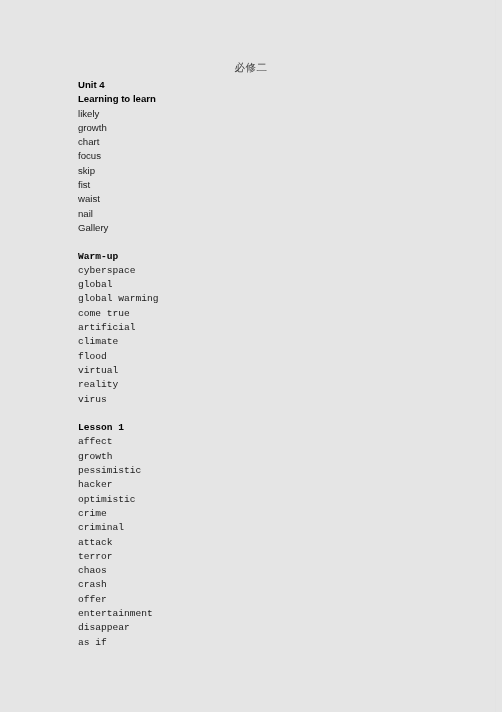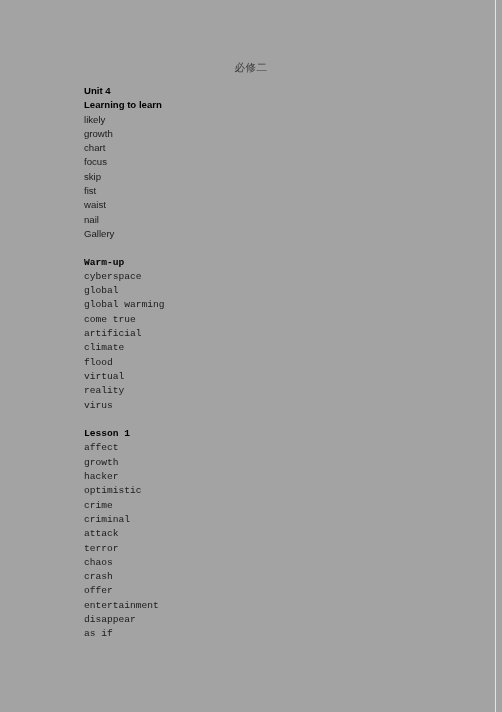--- a/index.html
+++ b/index.html
@@ -9,21 +9,21 @@
     background: #ffffff;
   }
   body {
     font-family: "Liberation Sans", "DejaVu Sans", sans-serif;
     color: #000000;
   }
   #page {
     position: relative;
     width: 502px;
     height: 712px;
-    background: #a3a3a3;
+    background: #e5e5e5;
     overflow: hidden;
   }
   
   #page-right-rule {
     position: absolute;
     top: 0;
     left: 495px;
     width: 1px;
     height: 712px;
     background: #e3e3e3;
@@ -41,21 +41,21 @@
     letter-spacing: 0.5px;
     font-family: "DejaVu Sans", "Liberation Sans", sans-serif;
   }
   #content {
     position: absolute;
     top: 76px;
     left: 76px;
     width: 380px;
   }
   .section {
-    margin: 8px;
+    margin: 2px;
     padding: 0;
   }
   .section + .section {
     margin-top: 14.3px;   
     font-family: Liberation Mono, monospace;
   }
   .section-heading {
     font-size: 9.6px;
     line-height: 14.3px;
     font-weight: bold;
@@ -114,20 +114,21 @@
           <li>virtual</li>
           <li>reality</li>
           <li>virus</li>
         </ul>
       </div>
       <div class="section">
         <div class="section-heading">Lesson 1</div>
         <ul class="word-list">
           <li>affect</li>
           <li>growth</li>
+          <li>pessimistic</li>
           <li>hacker</li>
           <li>optimistic</li>
           <li>crime</li>
           <li>criminal</li>
           <li>attack</li>
           <li>terror</li>
           <li>chaos</li>
           <li>crash</li>
           <li>offer</li>
           <li>entertainment</li>

